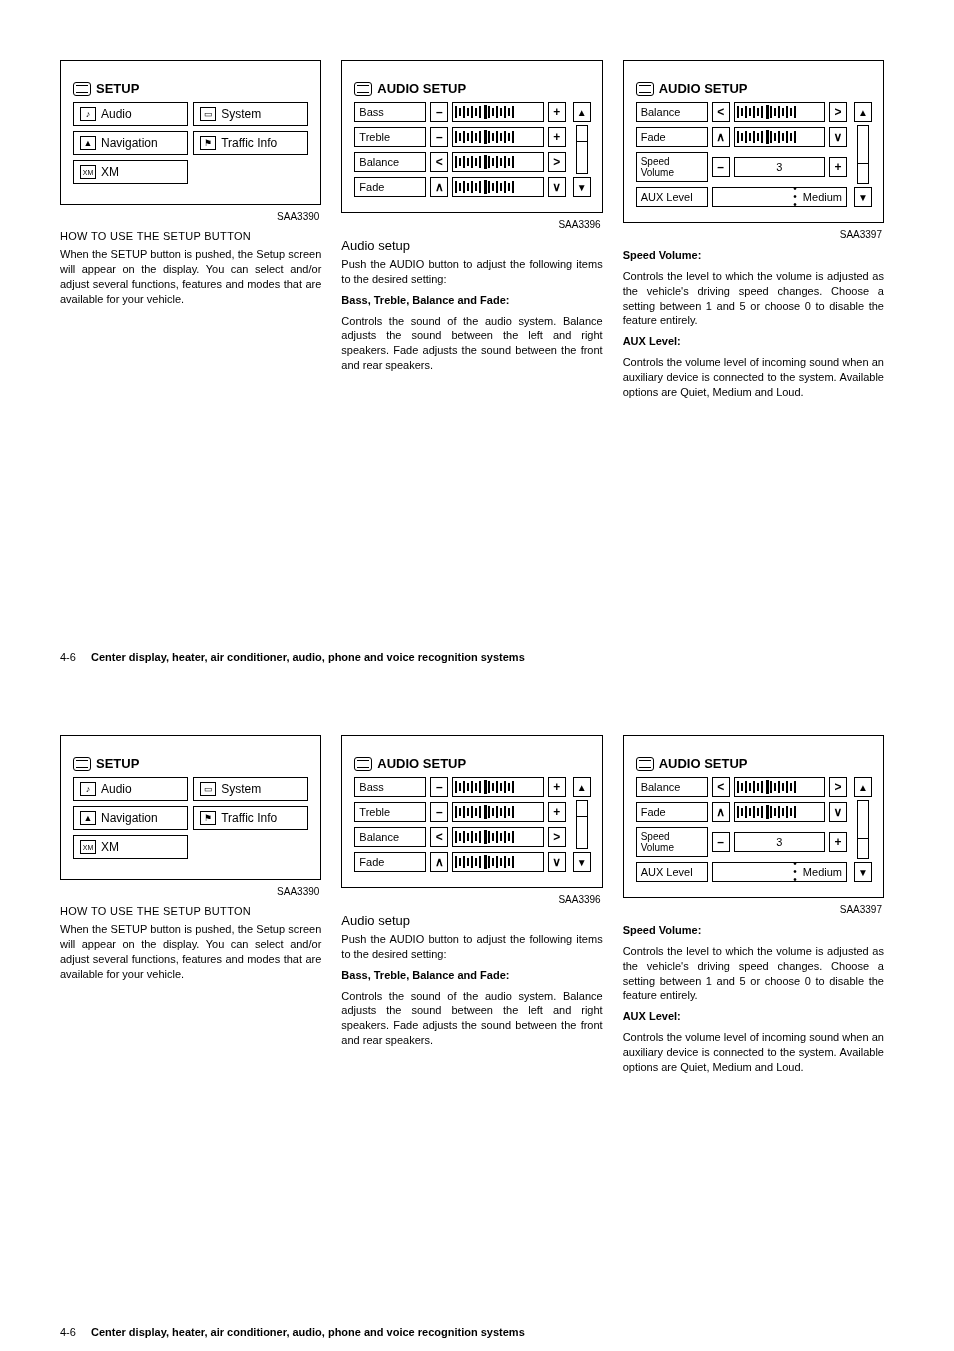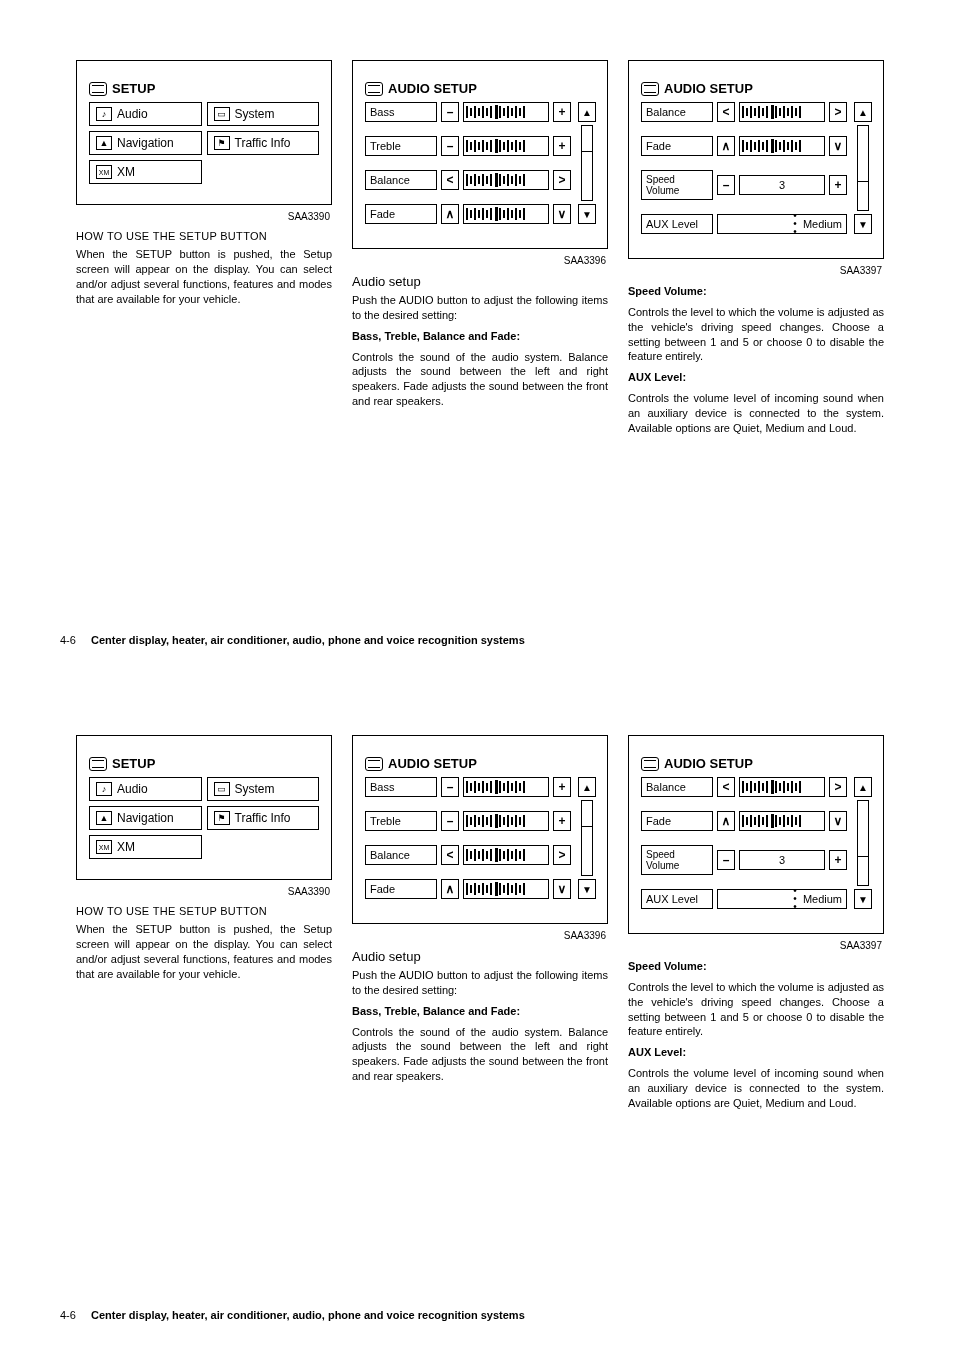--- a/index.html
+++ b/index.html
@@ -6,21 +6,21 @@
   body {
     font-family: Arial, Helvetica, sans-serif;
     background: #fff;
     color: #000;
     width: 954px;
   }
   .page {
     position: relative;
     width: 934px;
     height: 675px;
-    padding: 60px 50px 20px 76px;
+    padding: 60px 50px 20px 60px;
   }
   .columns { display: flex; gap: 20px; }
   .col { flex: 1; }
 
   
   .screen {
     border: 1.5px solid #000;
     padding: 20px 12px 10px 12px;
     position: relative;
     margin-bottom: 6px;
@@ -79,21 +79,21 @@
     justify-content: center;
     font-size: 9px;
     line-height: 1;
   }
 
   
   .setup-row {
     display: flex;
     align-items: center;
     gap: 4px;
-    margin-bottom: 14px;
+    margin-bottom: 5px;
   }
   .setup-label {
     border: 1.2px solid #000;
     font-size: 11px;
     padding: 3px 4px;
     width: 72px;
     min-height: 20px;
     display: flex;
     align-items: center;
   }
@@ -174,21 +174,21 @@
     font-size: 11px;
     line-height: 1.35;
     text-align: justify;
     margin-bottom: 6px;
   }
   .bold { font-weight: bold; }
   .sub { font-size: 13px; margin-bottom: 4px; }
 
   .footer {
     position: absolute;
-    bottom: 29px;
+    bottom: 12px;
     left: 60px;
     font-size: 11px;
   }
   .footer .pn { margin-right: 12px; }
 </style>
 </head>
 <body>
 
 <div class="page" id="page-1">
 <div class="columns">

